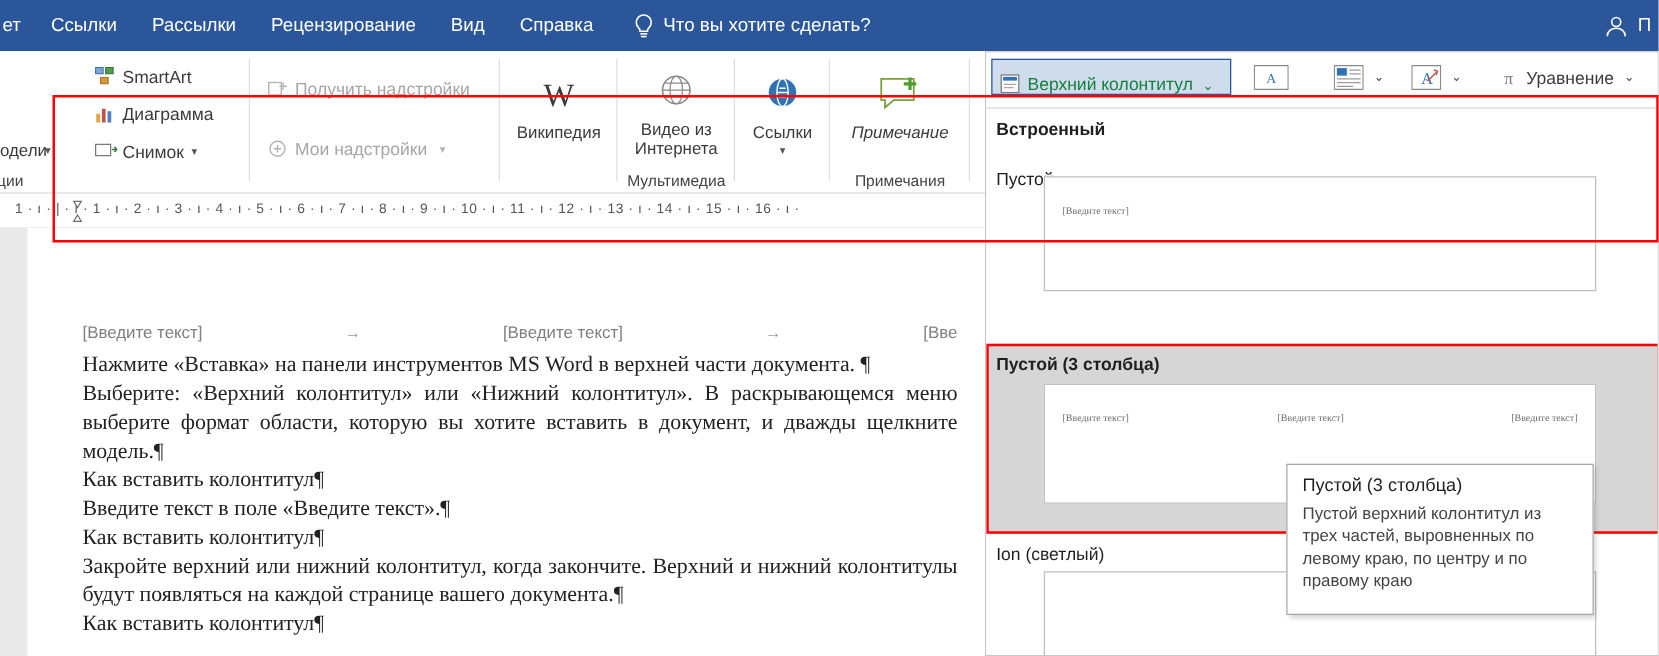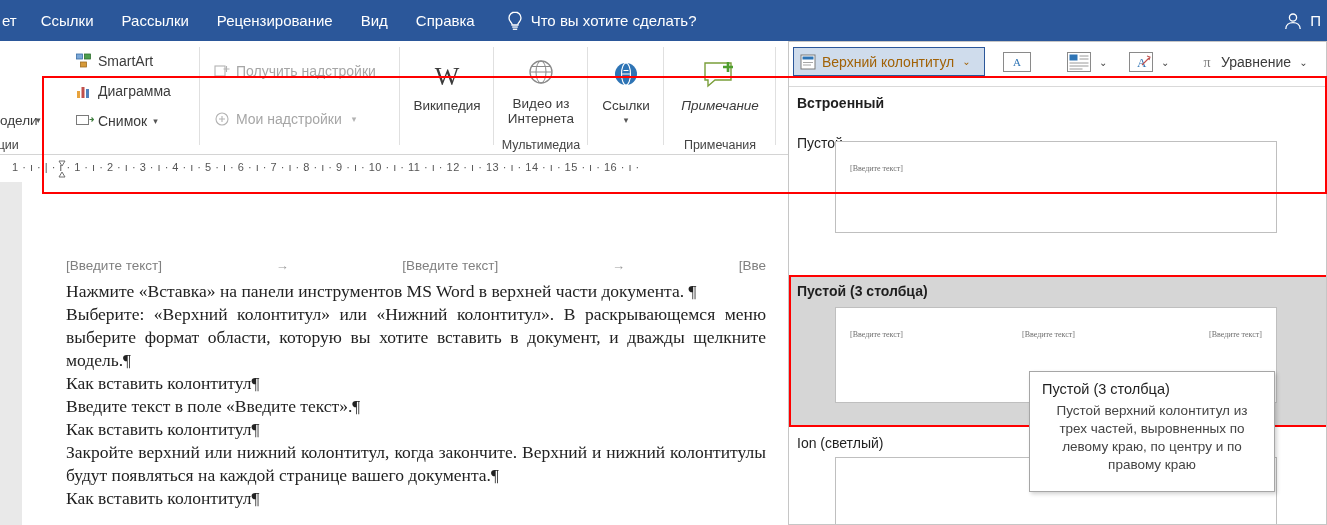--- a/index.html
+++ b/index.html
@@ -213,24 +213,24 @@
     background: #ffffff;
   }
   #hf-dropdown {
     position: absolute;
     left: 4px; top: 5px;
     width: 192px; height: 29px;
     border: 1px solid #2b579a;
     background: #cfdcec;
     box-sizing: border-box;
     display: flex;
-    align-items: center;
+    align-items: flex-end;
     padding: 0 6px;
     font-size: 14px;
-    color: #a16207;
+    color: #15803d;
     white-space: nowrap;
   }
   .toolstrip-btn {
     position: absolute;
     display: flex;
     align-items: center;
     font-size: 14px;
     color: #3b3b3b;
   }
   #gallery-body {
@@ -296,21 +296,20 @@
   }
   #tooltip-title {
     font-size: 14.5px;
     color: #1f1f1f;
     margin-bottom: 5px;
   }
   #tooltip-body {
     font-size: 13.5px;
     color: #444444;
     line-height: 18px;
-    text-align: center;
   }
 </style>
 </head>
 <body>
 
 <div id="menubar">
   <div class="menu-item" id="menu-partial">ет</div>
   <div class="menu-item">Ссылки</div>
   <div class="menu-item">Рассылки</div>
   <div class="menu-item">Рецензирование</div>

